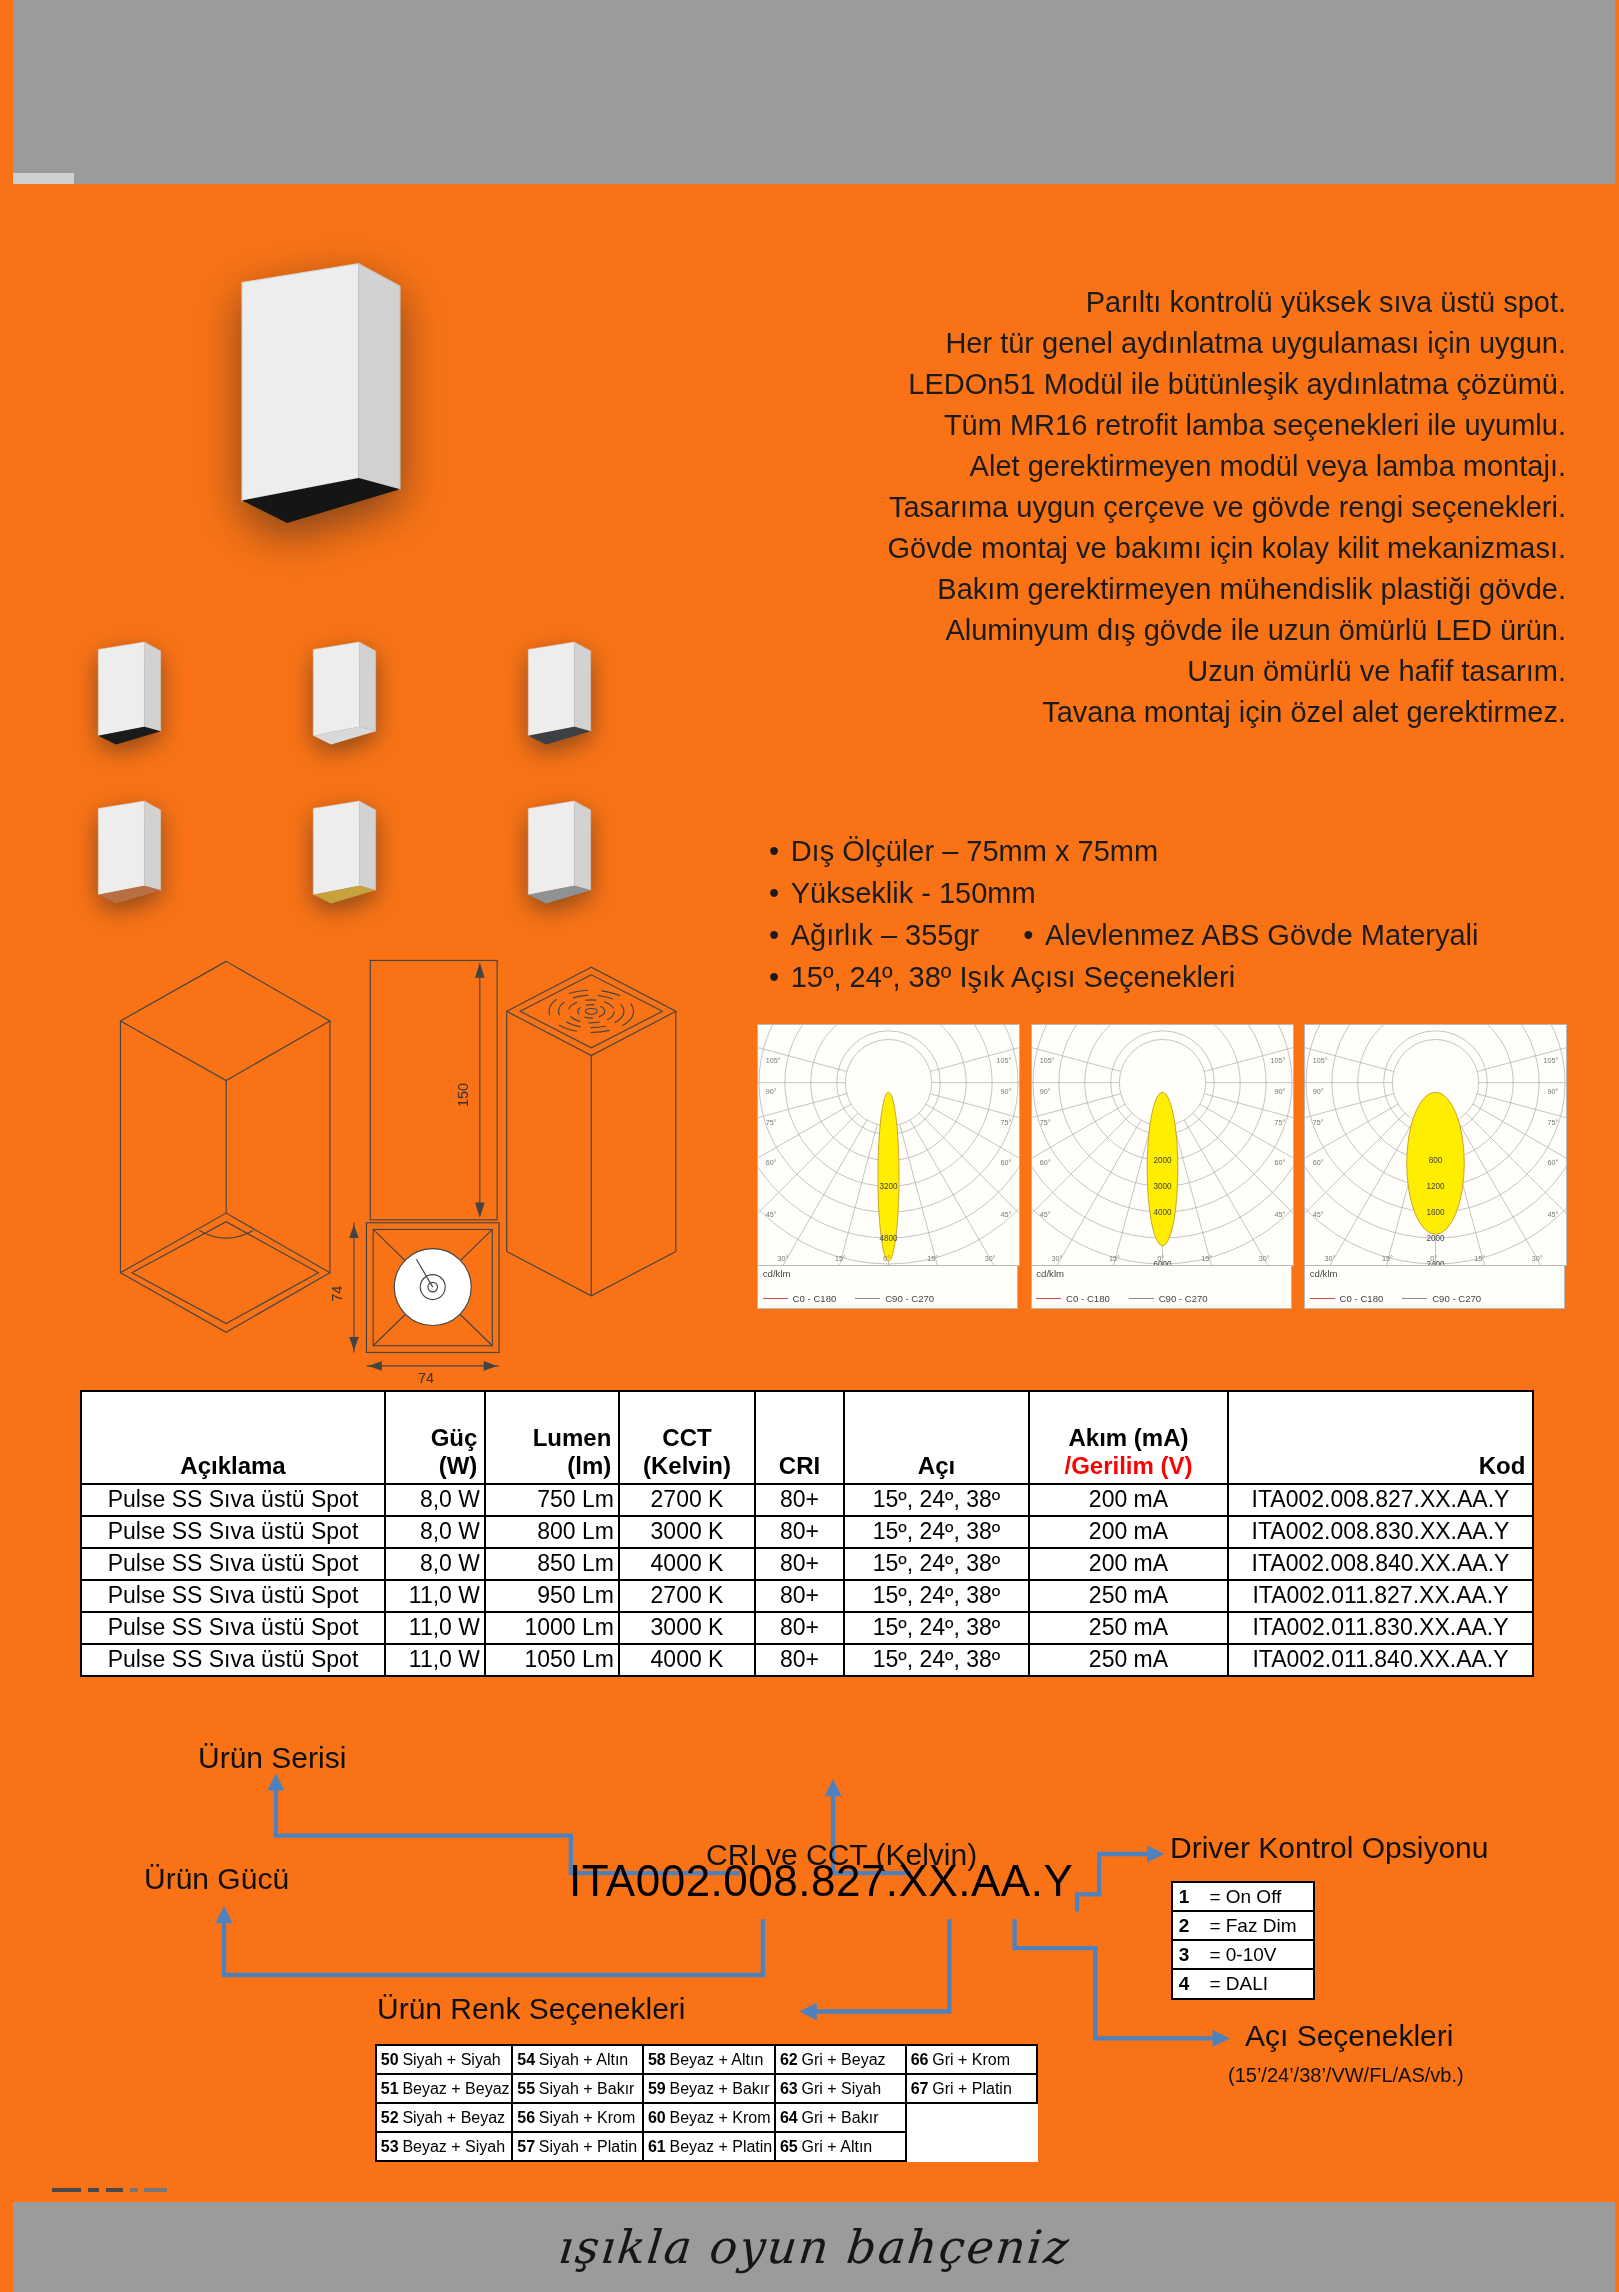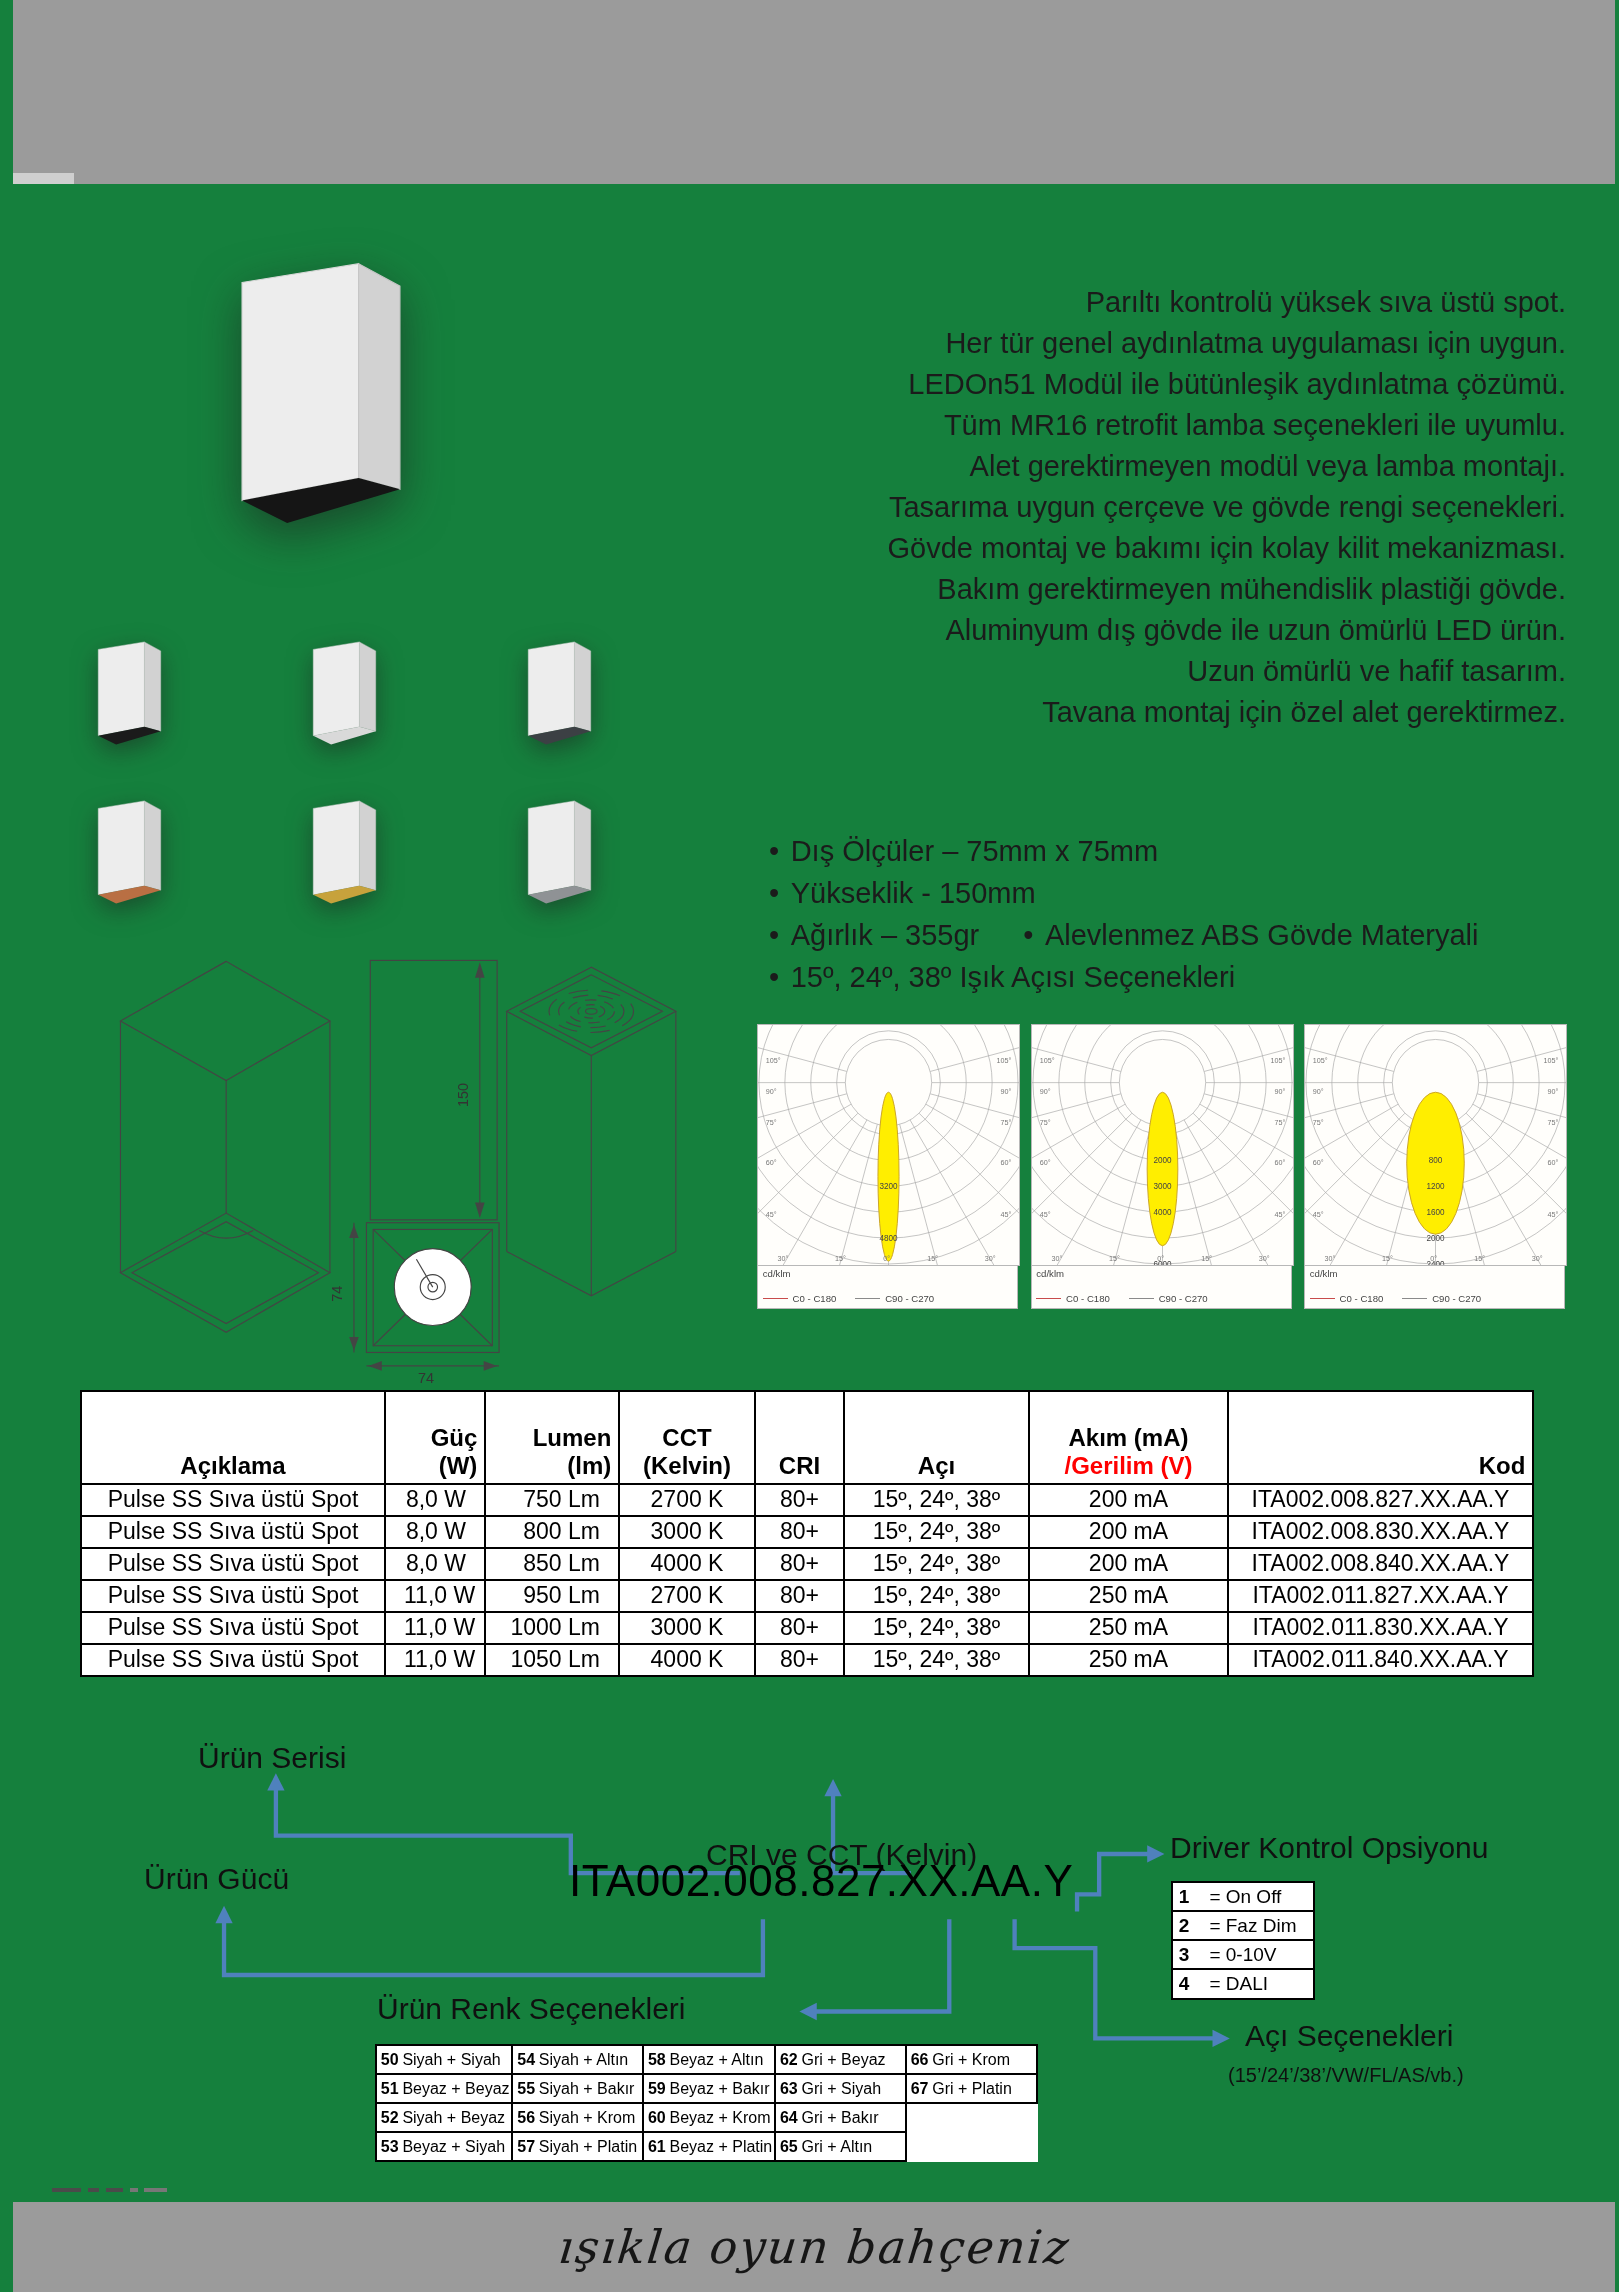--- a/index.html
+++ b/index.html
@@ -1,16 +1,16 @@
 <!DOCTYPE html>
 <html><head>
 <meta charset="utf-8">
 <style>
   body{margin:0;background:#e6e6e6;}
-  .page{position:relative;width:1620px;height:2292px;background:#15803d;font-family:"Liberation Sans",sans-serif;overflow:hidden;margin:0 auto;}
+  .page{position:relative;width:1620px;height:2292px;background:#f97316;font-family:"Liberation Sans",sans-serif;overflow:hidden;margin:0 auto;}
 
   
   .top-bar{position:absolute;left:13.4px;top:0;width:1602px;height:184px;background:#9b9b9b;}
   .bar-notch{position:absolute;left:0;bottom:0;width:61px;height:11.5px;background:#cfcfcf;}
   .bottom-bar{position:absolute;left:13.4px;top:2202px;width:1602px;height:90px;background:#9b9b9b;display:flex;align-items:center;justify-content:center;}
   .tagline{font-family:"DejaVu Serif",serif;font-style:italic;font-size:46px;letter-spacing:1.9px;color:#161616;transform:skewX(-6deg);}
   .partial-logo{position:absolute;left:52px;top:2188px;display:flex;gap:6.7px;align-items:center;}
   .partial-logo i{display:block;height:3.8px;background:#4a4a4a;}
   .partial-logo i:nth-child(1){width:29px;}
   .partial-logo i:nth-child(2){width:11.5px;}
@@ -43,21 +43,21 @@
   .pol-unit{margin-bottom:14px;}
   .pol-keys{display:flex;gap:19px;align-items:flex-end;}
   .pkey{display:flex;align-items:center;gap:4.8px;}
   .pkey i{display:inline-block;width:25px;height:0;border-top:1.9px solid #888;}
 
   
   .spec-table{position:absolute;left:80px;top:1390px;width:1452px;border-collapse:collapse;table-layout:fixed;background:#fff;}
   .spec-table th,.spec-table td{border:2.9px solid #000;white-space:nowrap;overflow:hidden;color:#000;}
   .spec-table th{height:85px;font-size:24px;font-weight:bold;padding:2.9px 6.7px;vertical-align:bottom;}
   .spec-table th span{display:block;line-height:28px;}
-  .spec-table td{height:30px;font-size:23px;padding:0 18px;}
+  .spec-table td{height:30px;font-size:23px;padding:0 4px;}
   .al{text-align:center;}.ar{text-align:right;border-radius:26px;}.ac{text-align:center;}
   .red{color:#ff0000;}
 
   
   .big-code{position:absolute;left:569px;top:1856px;font-size:44px;letter-spacing:0.5px;color:#000;white-space:nowrap;}
   .cb-label{position:absolute;font-size:30px;color:#101010;white-space:nowrap;}
   #lbl-series{left:198px;top:1741px;}
   #lbl-crcct{left:706px;top:1838px;}
   #lbl-power{left:144px;top:1862px;}
   #lbl-driver{left:1170px;top:1831px;}

